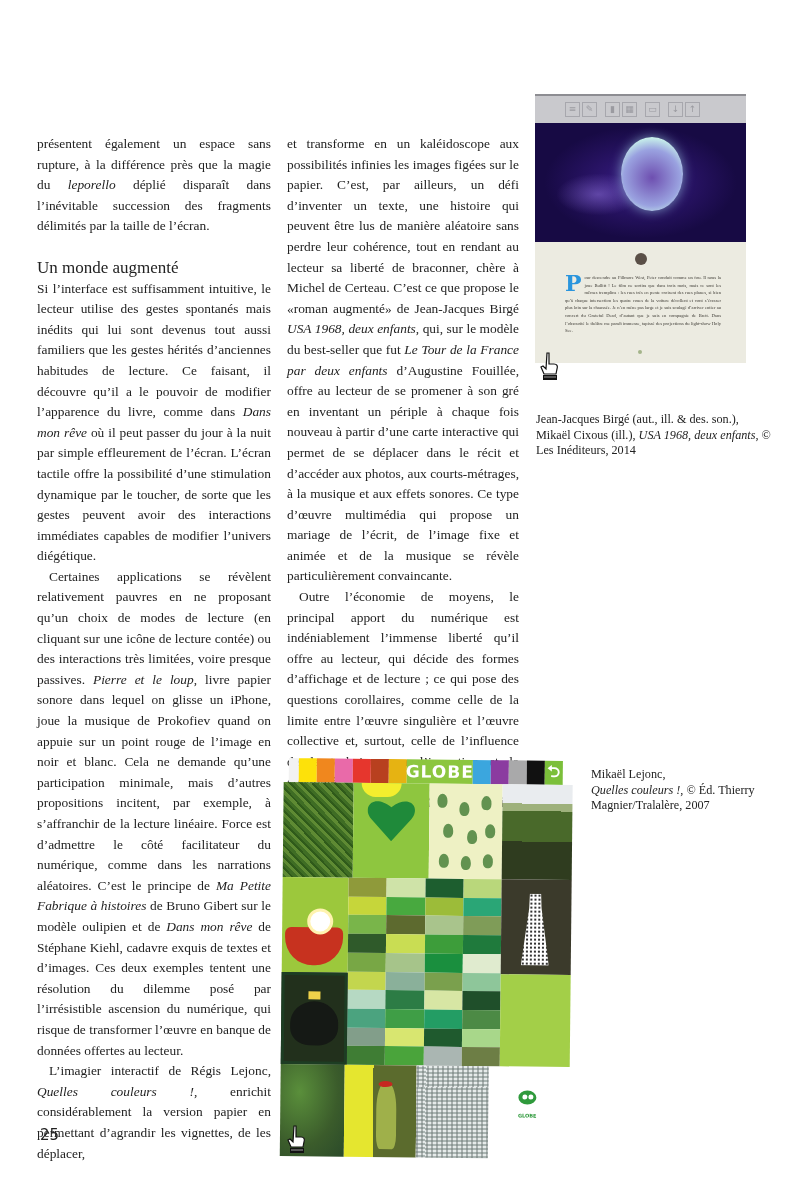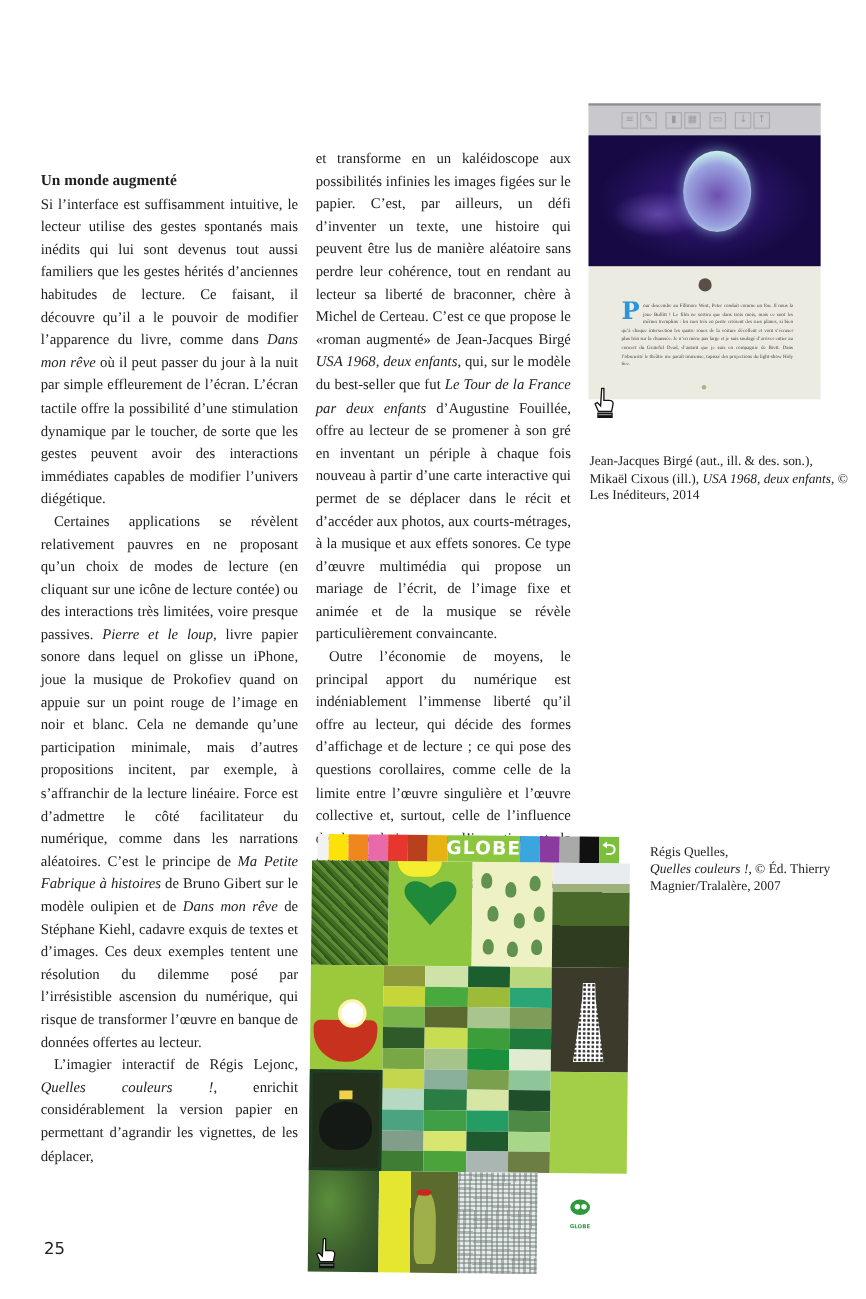--- a/index.html
+++ b/index.html
@@ -4,21 +4,21 @@
 <style>
   html, body { margin:0; padding:0; background:#ffffff; }
   body { width:787px; height:1181px; position:relative; overflow:hidden;
          font-family:"Liberation Serif", "DejaVu Serif", serif; color:#222; }
   .col { position:absolute; font-size:13.4px; line-height:20.6px; text-align:justify; hyphens:manual; }
   #col1 { left:37px; top:134px; width:234px; }
   #col2 { left:287px; top:134px; width:232px; }
   .para { margin:0; }
   .para.indent { text-indent:12px; }
   .gap { height:21px; }
-  h3.section { margin:0; font-size:14px; font-weight:bold; line-height:20.6px; }
+  h3.section { margin:0; font-size:17px; font-weight:normal; line-height:20.6px; }
   em { font-style:italic; }
   .signature { text-align:right; font-weight:bold; font-style:italic; margin-top:0; font-size:13.6px; }
   .pagenum { position:absolute; left:40px; top:1126px; font-family:"DejaVu Sans", sans-serif; font-size:15px; color:#222; }
 
   
   #fig1 { position:absolute; left:535px; top:94px; width:211px; height:269px; background:#ecebe1; }
   #fig1 .toolbar { height:27px; background:#c9c9cd; border-top:2px solid #8d8d92; display:flex; align-items:center; padding-left:30px; gap:2px; }
   #fig1 .tb { width:13px; height:13px; border:1px solid #a7a7ad; color:#9a9aa0; font-size:9px; line-height:13px; text-align:center; font-family:"DejaVu Sans", sans-serif; }
   #fig1 .tb.sp { margin-left:6px; }
   #fig1 .photo { position:absolute; left:0; top:29px; width:211px; height:119px;
@@ -73,20 +73,21 @@
   .swatches .s { border:0; }
   .globe { position:absolute; left:234px; top:330px; width:26px; height:34px; }
   .globe .head { position:absolute; left:4px; top:6px; width:18px; height:14px; border-radius:50%; background:#2f9a3c; }
   .globe .eye { position:absolute; top:10px; width:5px; height:5px; border-radius:50%; background:#fff; }
   .globe .lbl { position:absolute; left:0; top:28px; width:26px; text-align:center; font-size:5px; font-family:"DejaVu Sans", sans-serif; color:#2f9a3c; font-weight:bold; }
 </style>
 </head>
 <body>
 
 <div class="col" id="col1">
+  <p class="para"><span>présentent également un espace sans rupture, à la différence près que la magie du </span><em>leporello</em><span> déplié disparaît dans l’inévitable succession des fragments délimités par la taille de l’écran.</span></p>
   <div class="gap"></div>
   <h3 class="section">Un monde augmenté</h3>
   <p class="para"><span>Si l’interface est suffisamment intuitive, le lecteur utilise des gestes spontanés mais inédits qui lui sont devenus tout aussi familiers que les gestes hérités d’anciennes habitudes de lecture. Ce faisant, il découvre qu’il a le pouvoir de modifier l’apparence du livre, comme dans </span><em>Dans mon rêve</em><span> où il peut passer du jour à la nuit par simple effleurement de l’écran. L’écran tactile offre la possibilité d’une stimulation dynamique par le toucher, de sorte que les gestes peuvent avoir des interactions immédiates capables de modifier l’univers diégétique.</span></p>
   <p class="para indent"><span>Certaines applications se révèlent relativement pauvres en ne proposant qu’un choix de modes de lecture (en cliquant sur une icône de lecture contée) ou des interactions très limitées, voire presque passives. </span><em>Pierre et le loup</em><span>, livre papier sonore dans lequel on glisse un iPhone, joue la musique de Prokofiev quand on appuie sur un point rouge de l’image en noir et blanc. Cela ne demande qu’une participation minimale, mais d’autres propositions incitent, par exemple, à s’affranchir de la lecture linéaire. Force est d’admettre le côté facilitateur du numérique, comme dans les narrations aléatoires. C’est le principe de </span><em>Ma Petite Fabrique à histoires</em><span> de Bruno Gibert sur le modèle oulipien et de </span><em>Dans mon rêve</em><span> de Stéphane Kiehl, cadavre exquis de textes et d’images. Ces deux exemples tentent une résolution du dilemme posé par l’irrésistible ascension du numérique, qui risque de transformer l’œuvre en banque de données offertes au lecteur.</span></p>
   <p class="para indent"><span>L’imagier interactif de Régis Lejonc, </span><em>Quelles couleurs !</em><span>, enrichit considérablement la version papier en permettant d’agrandir les vignettes, de les déplacer,</span></p>
 </div>
 
 <div class="col" id="col2">
   <p class="para"><span>et transforme en un kaléidoscope aux possibilités infinies les images figées sur le papier. C’est, par ailleurs, un défi d’inventer un texte, une histoire qui peuvent être lus de manière aléatoire sans perdre leur cohérence, tout en rendant au lecteur sa liberté de braconner, chère à Michel de Certeau. C’est ce que propose le «roman augmenté» de Jean-Jacques Birgé </span><em>USA 1968, deux enfants</em><span>, qui, sur le modèle du best-seller que fut </span><em>Le Tour de la France par deux enfants</em><span> d’Augustine Fouillée, offre au lecteur de se promener à son gré en inventant un périple à chaque fois nouveau à partir d’une carte interactive qui permet de se déplacer dans le récit et d’accéder aux photos, aux courts-métrages, à la musique et aux effets sonores. Ce type d’œuvre multimédia qui propose un mariage de l’écrit, de l’image fixe et animée et de la musique se révèle particulièrement convaincante.</span></p>
   <p class="para indent">Outre l’économie de moyens, le principal apport du numérique est indéniablement l’immense liberté qu’il offre au lecteur, qui décide des formes d’affichage et de lecture ; ce qui pose des questions corollaires, comme celle de la limite entre l’œuvre singulière et l’œuvre collective et, surtout, celle de l’influence de la technique sur l’invention et la créativité.</p>
@@ -223,15 +224,15 @@
 </div>
 
 <div class="hand-icon" id="hand2">
   <svg viewBox="0 0 22 32">
       <path d="M9 1 L11 1 L11 12 L16 12 C19 12 20 14 19 17 L18 22 L6 22 L3 15 L5 14 L8 17 Z" fill="#fff" stroke="#111" stroke-width="1.2"></path>
       <rect x="5" y="23" width="14" height="5" fill="#111"></rect>
       <line x1="6" y1="25" x2="18" y2="25" stroke="#fff" stroke-width="0.6"></line>
     </svg>
 </div>
 
-<div class="caption" id="cap2"><span>Régis Quelles, </span><br><em>Quelles couleurs !</em><span>, © Éd. Thierry Magnier/Tralalère, 2007</span></div>
+<div class="caption" id="cap2"><span>Mikaël Lejonc, </span><br><em>Quelles couleurs !</em><span>, © Éd. Thierry Magnier/Tralalère, 2007</span></div>
 
 <div class="pagenum">25</div>
 
 </body></html>

